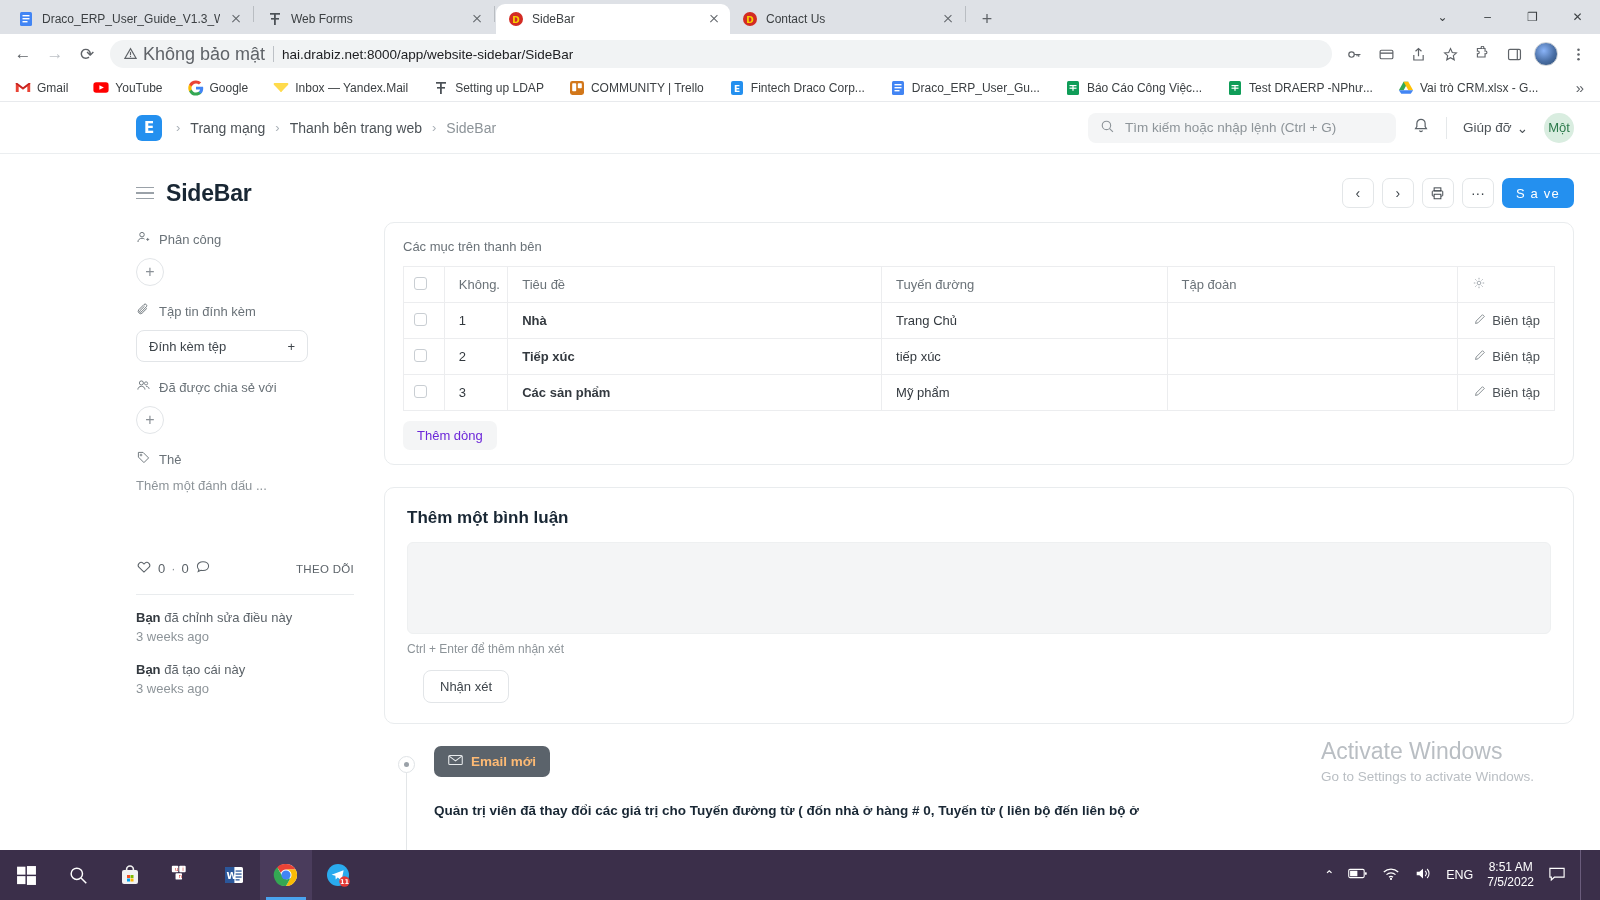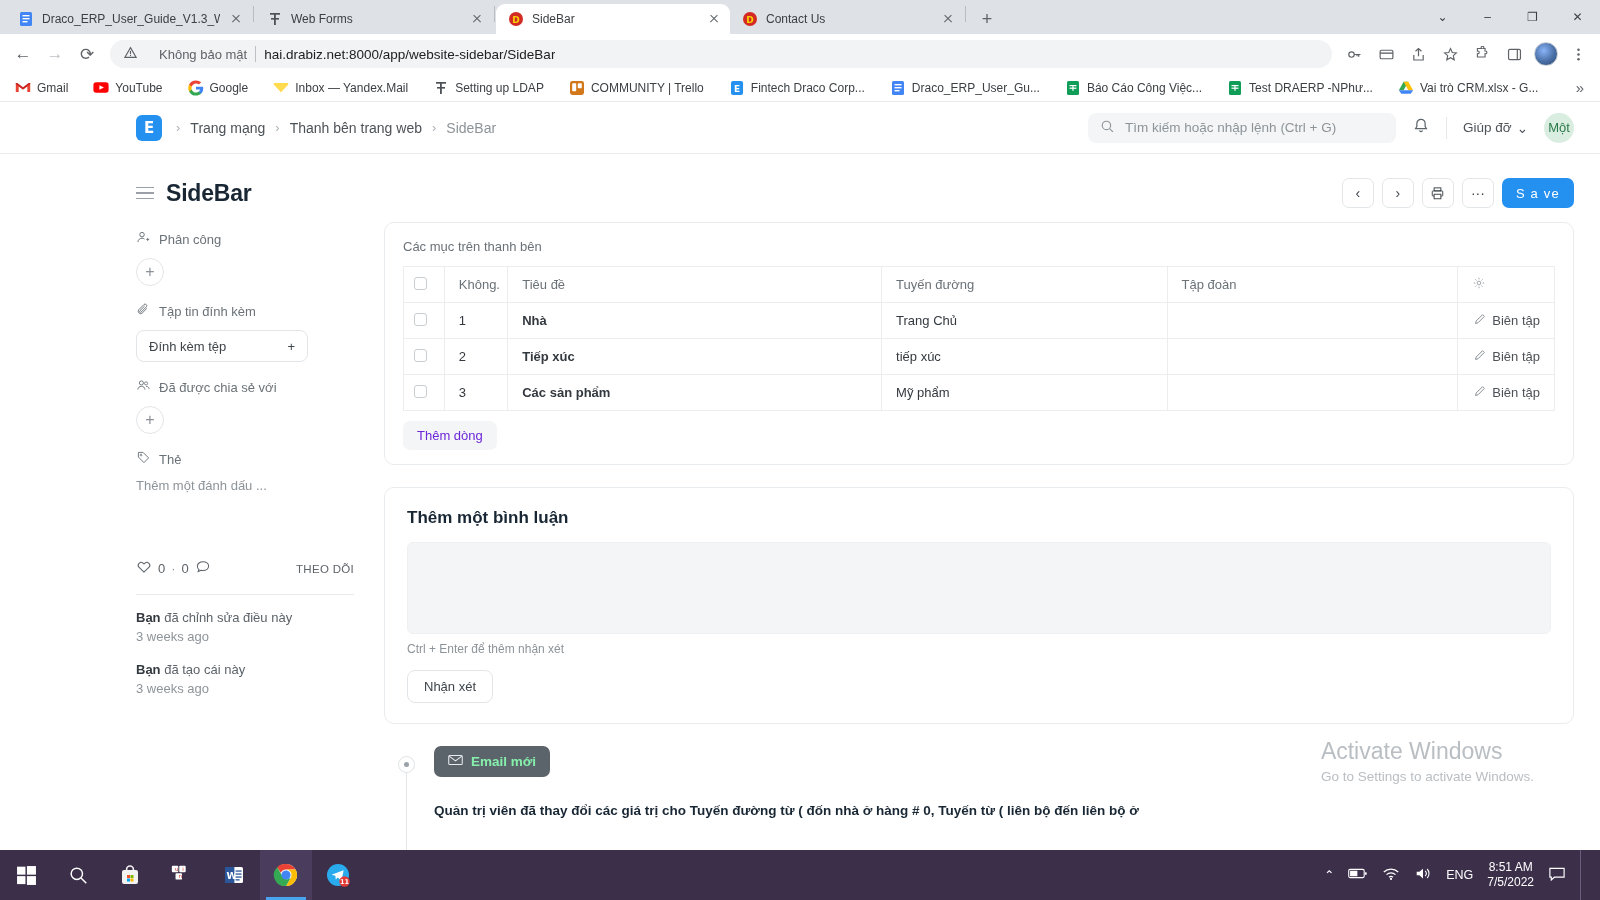--- a/index.html
+++ b/index.html
@@ -57,21 +57,21 @@
     width: 30px; height: 30px; border-radius: 50%;
     display: flex; align-items: center; justify-content: center;
     color: #5f6368; font-size: 17px;
   }
   .navbtn.disabled { color: #bdc1c6; }
   .omnibox {
     flex: 1 1 auto; height: 28px; background: #f1f3f4; border-radius: 14px;
     display: flex; align-items: center; gap: 8px; padding: 0 14px; margin-left: 6px;
     font-size: 13.5px; color: #202124; min-width: 0;
   }
-  .omnibox .warn { color: #5f6368; font-size: 13px; display: flex; align-items: center; gap: 22px;}
+  .omnibox .warn { color: #5f6368; font-size: 18px; display: flex; align-items: center; gap: 6px;}
   .omnibox .divider { width: 1px; height: 16px; background: #bdc1c6; }
   .omnibox .url { color: #202124; font-size: 13.5px; white-space: nowrap; overflow: hidden;}
   .tb-icons { display: flex; align-items: center; gap: 4px; margin-left: 6px; }
   .tb-icon {
     width: 28px; height: 28px; display: flex; align-items: center; justify-content: center;
     color: #5f6368;
   }
   .avatar-chrome {
     width: 24px; height: 24px; border-radius: 50%;
     background: radial-gradient(circle at 40% 35%, #8ab4f8 0%, #4a6fa5 55%, #2b4a70 100%);
@@ -204,33 +204,33 @@
   }
 
   
   .comment-title { font-size: 17px; font-weight: bold; color: #192734; margin-bottom: 14px; }
   .comment-area {
     height: 92px; background: #f4f5f6; border-radius: 6px; border: 1px solid #eef0f1;
   }
   .comment-hint { font-size: 12px; color: #8d9499; margin-top: 8px; }
   .comment-btn {
     margin-top: 14px; display: inline-block; border: 1px solid #e2e5e8; border-radius: 8px;
-    background: #fff; padding: 8px 16px; font-size: 13px; color: #3d444a;
+    background: #fff; padding: 8px 16px; font-size: 13px; color: #3d444a; margin-left: 16px;
   }
 
   
   .timeline { position: relative; padding-left: 50px; margin-top: 8px; }
   .tl-line { position: absolute; left: 22px; top: 22px; width: 1px; height: 120px; background: #e3e6e8; }
   .tl-dot {
     position: absolute; left: 14px; top: 10px; width: 17px; height: 17px; border-radius: 50%;
     background: #fff; border: 1px solid #dfe3e6; display: flex; align-items: center; justify-content: center;
   }
   .tl-dot i { width: 5px; height: 5px; border-radius: 50%; background: #9aa1a8; display: block; }
   .email-btn {
-    display: inline-flex; align-items: flex-start; gap: 8px; background: #5b636b; color: #86efac;
+    display: inline-flex; align-items: flex-start; gap: 8px; background: #5b636b; color: #fdba74;
     border-radius: 7px; padding: 8px 14px; font-size: 13.5px; font-weight: bold;
   }
   .tl-text {
     margin-top: 26px; font-size: 13.5px; font-weight: bold; color: #192734;
     white-space: nowrap; overflow: hidden;
   }
 
   
   .watermark {
     position: absolute; right: 66px; bottom: 66px; text-align: left; color: #b9bec3;

